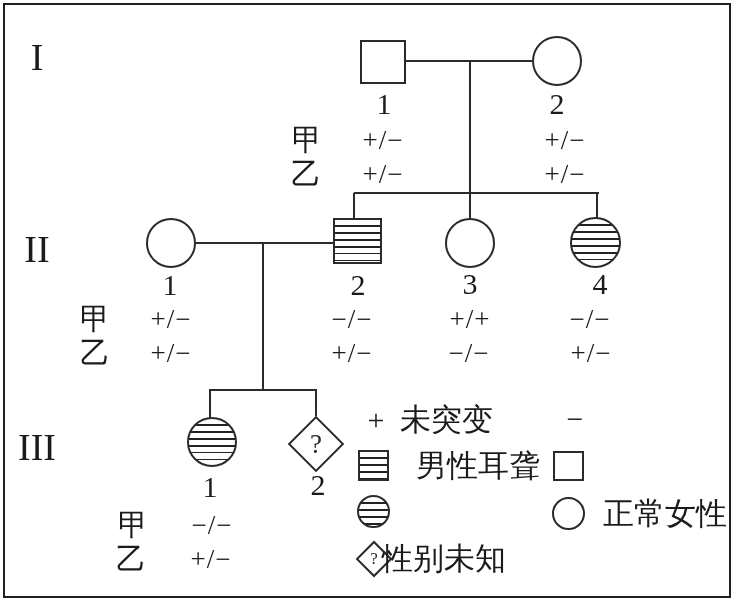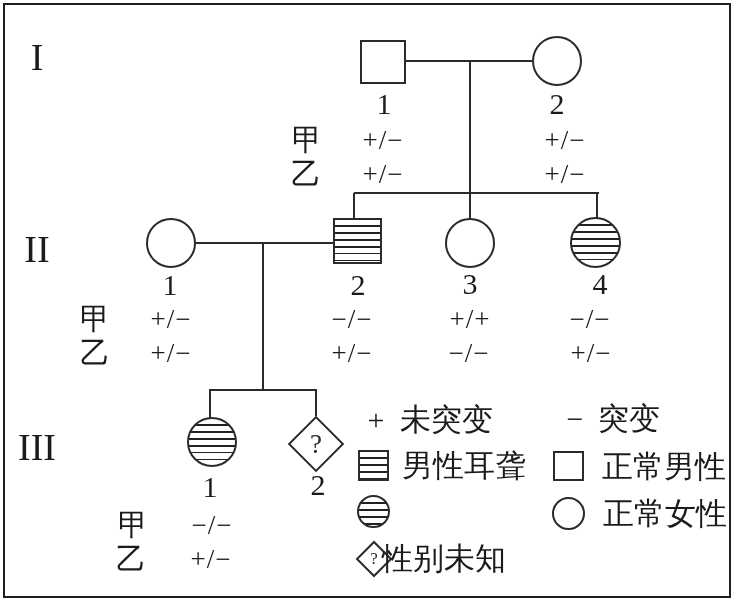--- a/index.html
+++ b/index.html
@@ -89,26 +89,24 @@
   <div class="t num" style="left:210px;top:487px">1</div>
   <div class="t num" style="left:318px;top:485px">2</div>
   <div class="t cjk" style="left:133px;top:525px">甲</div>
   <div class="t cjk" style="left:131px;top:559px">乙</div>
   <div class="t geno" style="left:212px;top:525px">−/−</div>
   <div class="t geno" style="left:211px;top:559px">+/−</div>
 
   <div class="t num" style="left:376px;top:420px">+</div>
   <div class="tl leg" style="left:400px;top:420px">未突变</div>
   <div class="t num" style="left:575px;top:419px">−</div>
-  <div class="tl leg" style="left:598px;top:419px">突变</div>
 
   <div class="sym hatch" style="left:358px;top:450px;width:31px;height:31px"></div>
-  <div class="tl leg" style="left:402px;top:466px">男性耳聋</div>
+  <div class="tl leg" style="left:416px;top:466px">男性耳聋</div>
   <div class="sym" style="left:553px;top:451px;width:31px;height:30px"></div>
-  <div class="tl leg" style="left:602px;top:467px">正常男性</div>
 
   <div class="sym circle hatch" style="left:357px;top:495px;width:33px;height:33px"></div>
   <div class="sym circle" style="left:552px;top:497px;width:33px;height:33px"></div>
   <div class="tl leg" style="left:603px;top:514px">正常女性</div>
 
   <div class="sym diamond" style="left:361px;top:546px;width:26px;height:26px"></div>
   <div class="t qsm" style="left:374px;top:559px">?</div>
   <div class="tl leg" style="left:382px;top:559px">性别未知</div>
 </div>
 

